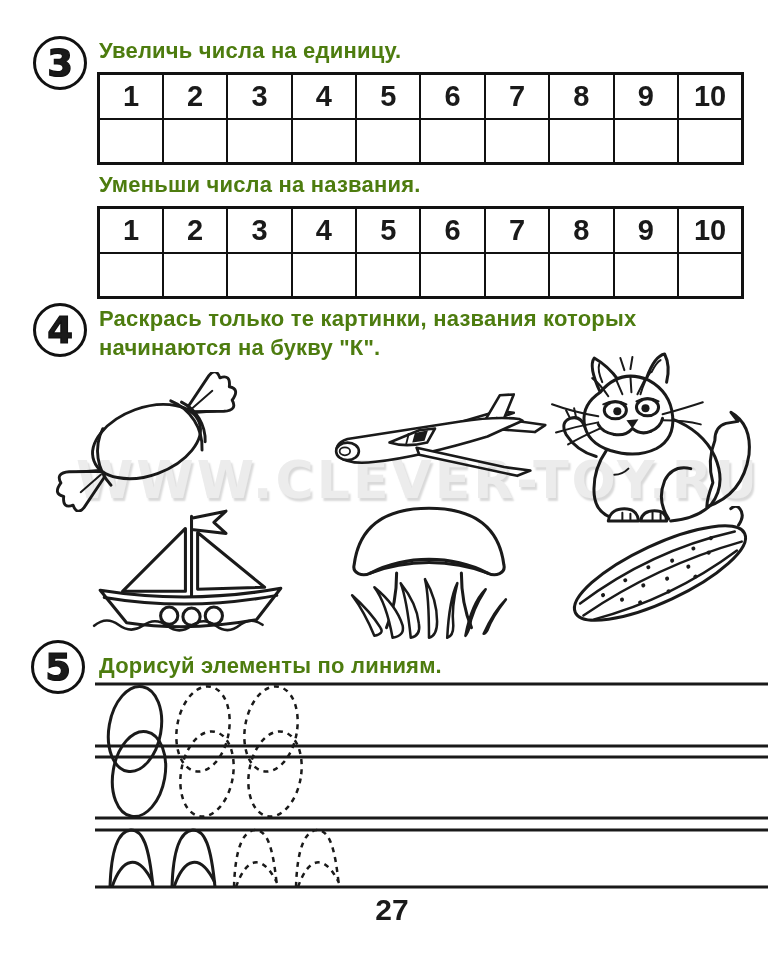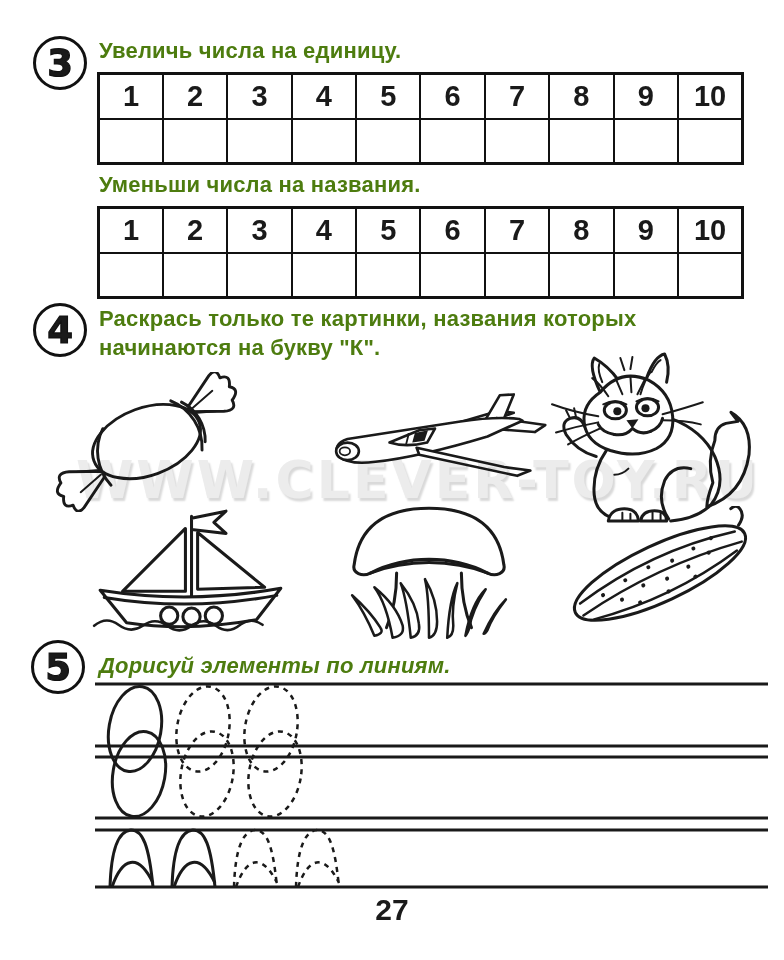--- a/index.html
+++ b/index.html
@@ -244,21 +244,21 @@
         </g>
       </g>
     </svg>
   </div>
 
   <div class="watermark">WWW.CLEVER-TOY.RU</div>
 
   <div class="badge" style="left:31px; top:640px;">
     <span>5</span>
   </div>
-  <div class="instr" style="left:99px; top:651px;font-style:italic;">Дорисуй элементы по линиям.</div>
+  <div class="instr" style="left:99px; top:651px;">Дорисуй элементы по линиям.</div>
 
   <svg class="trace" viewBox="0 0 784 222">
 
     <g stroke="#1a1a1a" stroke-width="3">
       <line x1="95" y1="6" x2="768" y2="6"></line>
       <line x1="95" y1="68" x2="768" y2="68"></line>
       <line x1="95" y1="79" x2="768" y2="79"></line>
       <line x1="95" y1="140" x2="768" y2="140"></line>
       <line x1="95" y1="152" x2="768" y2="152"></line>
       <line x1="95" y1="209" x2="768" y2="209"></line>

